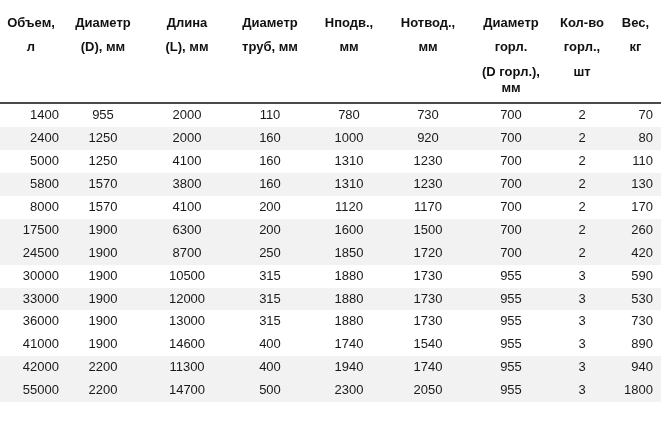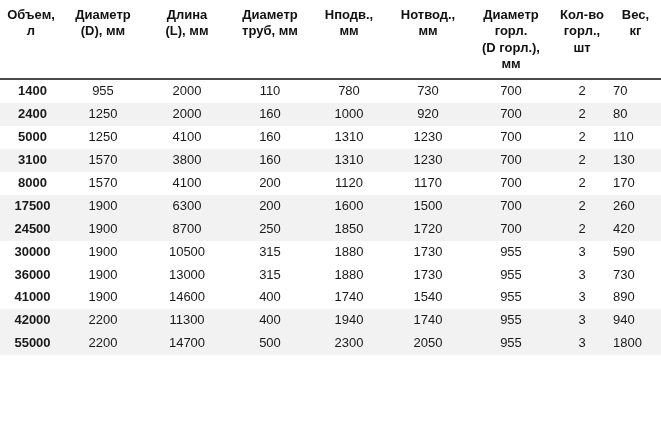--- a/index.html
+++ b/index.html
@@ -30,41 +30,41 @@
     line-height: 1.25;
     text-align: center;
     vertical-align: top;
     padding: 7px 3px 6px 3px;
     border: none;
     border-bottom: 2px solid #4a4a4a;
     color: #111111;
   }
   table.spec-table thead th .sub {
     display: block;
+    margin-top: 8px;
   }
   table.spec-table thead th .gap {
     display: block;
     height: 18px;
   }
   table.spec-table tbody td {
     font-size: 13px;
     line-height: 1.15;
     text-align: center;
     padding: 4px 3px;
     border: none;
     color: #1a1a1a;
     white-space: nowrap;
   }
   table.spec-table tbody td.col-first {
-    text-align: center;
+    text-align: right;
     padding-left: 6px;
-    font-weight: bold;
   }
   table.spec-table tbody td.col-last {
-    text-align: left;
+    text-align: right;
     padding-right: 8px;
   }
   table.spec-table tbody tr.odd td {
     background: #ffffff;
   }
   table.spec-table tbody tr.even td {
     background: #f2f2f2;
   }
   
   col.c0 { width: 62px; }
@@ -170,21 +170,21 @@
           <td>1250</td>
           <td>4100</td>
           <td>160</td>
           <td>1310</td>
           <td>1230</td>
           <td>700</td>
           <td>2</td>
           <td class="col-last">110</td>
         </tr>
         <tr class="even">
-          <td class="col-first">3100</td>
+          <td class="col-first">5800</td>
           <td>1570</td>
           <td>3800</td>
           <td>160</td>
           <td>1310</td>
           <td>1230</td>
           <td>700</td>
           <td>2</td>
           <td class="col-last">130</td>
         </tr>
         <tr class="odd">
@@ -224,20 +224,31 @@
           <td class="col-first">30000</td>
           <td>1900</td>
           <td>10500</td>
           <td>315</td>
           <td>1880</td>
           <td>1730</td>
           <td>955</td>
           <td>3</td>
           <td class="col-last">590</td>
         </tr>
+        <tr class="even">
+          <td class="col-first">33000</td>
+          <td>1900</td>
+          <td>12000</td>
+          <td>315</td>
+          <td>1880</td>
+          <td>1730</td>
+          <td>955</td>
+          <td>3</td>
+          <td class="col-last">530</td>
+        </tr>
         <tr class="odd">
           <td class="col-first">36000</td>
           <td>1900</td>
           <td>13000</td>
           <td>315</td>
           <td>1880</td>
           <td>1730</td>
           <td>955</td>
           <td>3</td>
           <td class="col-last">730</td>

